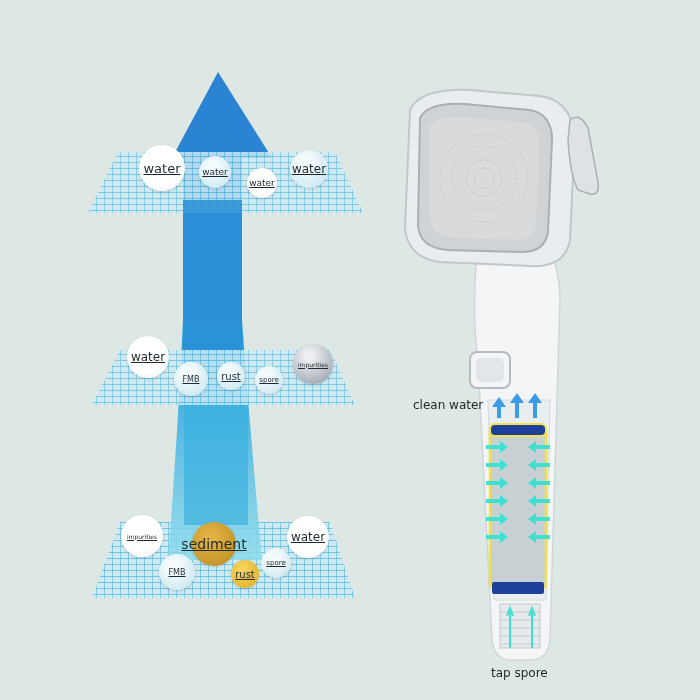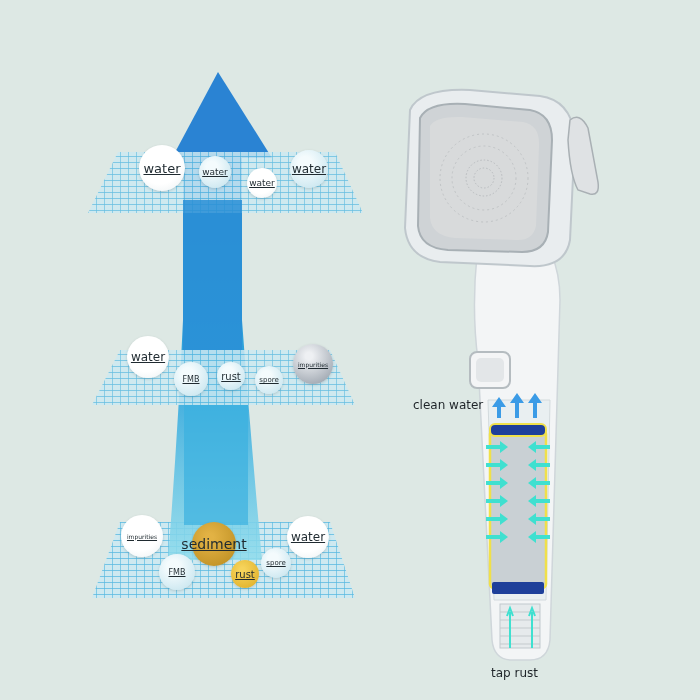--- a/index.html
+++ b/index.html
@@ -139,13 +139,13 @@
     <span>FMB</span>
   </div>
 <div class="bubble b-yellow" style="left:231px;top:560px;width:28px;height:28px;font-size:10px;">
     <span>rust</span>
   </div>
 <div class="bubble b-blue" style="left:261px;top:548px;width:30px;height:30px;font-size:7px;">
     <span>spore</span>
   </div>
 
 <div class="label" style="left:413px;top:398px;">clean water</div>
-<div class="label" style="left:491px;top:666px;">tap rust</div>
+<div class="label" style="left:491px;top:666px;">tap spore</div>
 
 </body></html>

